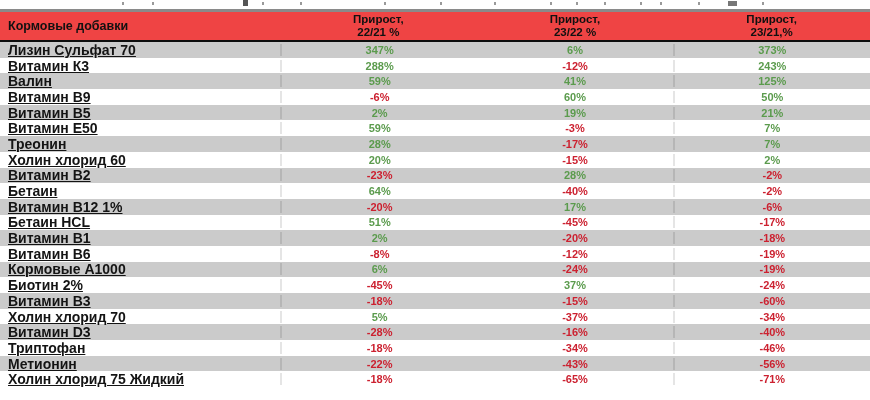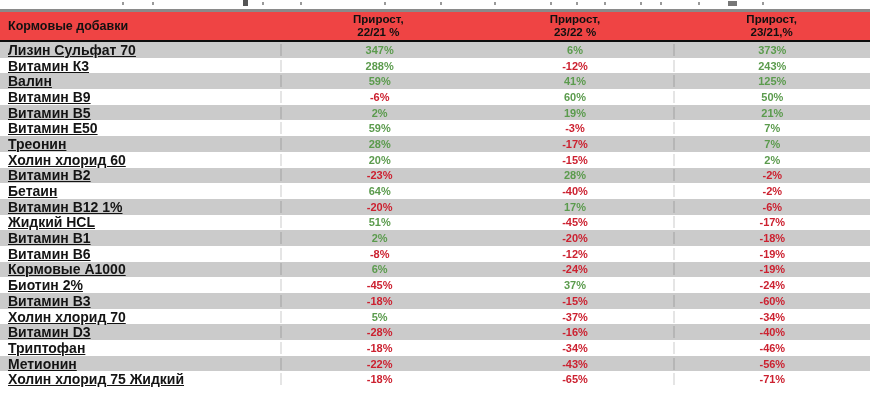--- a/index.html
+++ b/index.html
@@ -151,21 +151,21 @@
     <div class="cell val v2" style="color: rgb(204, 33, 48);">-40%</div>
     <div class="cell val v3" style="color: rgb(204, 33, 48);">-2%</div>
   </div>
         <div class="row">
     <div class="cell name">Витамин В12 1%</div>
     <div class="cell val v1" style="color: rgb(204, 33, 48);">-20%</div>
     <div class="cell val v2" style="color: rgb(91, 155, 77);">17%</div>
     <div class="cell val v3" style="color: rgb(204, 33, 48);">-6%</div>
   </div>
         <div class="row">
-    <div class="cell name">Жидкий HCL</div>
+    <div class="cell name">Бетаин HCL</div>
     <div class="cell val v1" style="color: rgb(91, 155, 77);">51%</div>
     <div class="cell val v2" style="color: rgb(204, 33, 48);">-45%</div>
     <div class="cell val v3" style="color: rgb(204, 33, 48);">-17%</div>
   </div>
         <div class="row">
     <div class="cell name">Витамин В1</div>
     <div class="cell val v1" style="color: rgb(91, 155, 77);">2%</div>
     <div class="cell val v2" style="color: rgb(204, 33, 48);">-20%</div>
     <div class="cell val v3" style="color: rgb(204, 33, 48);">-18%</div>
   </div>

